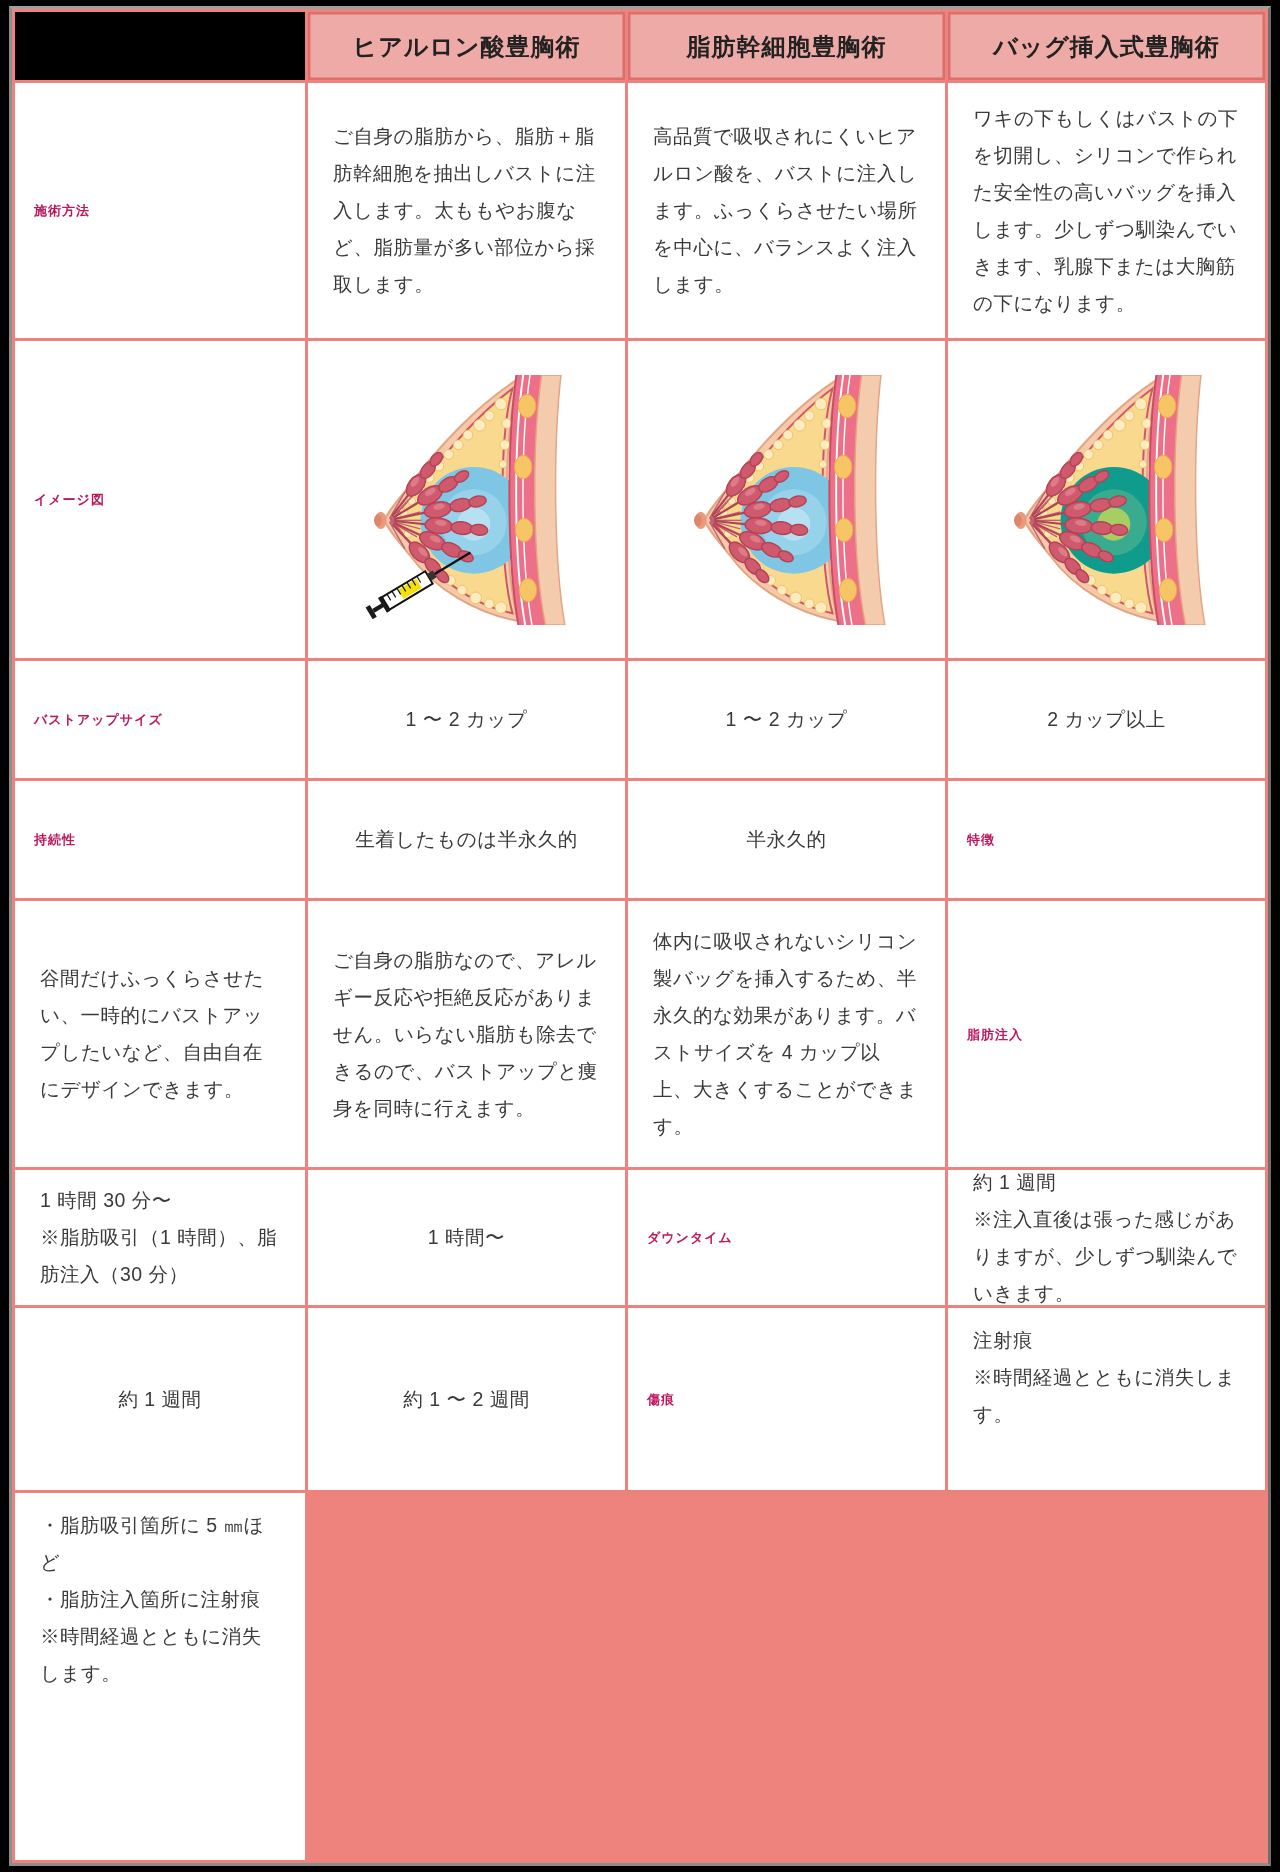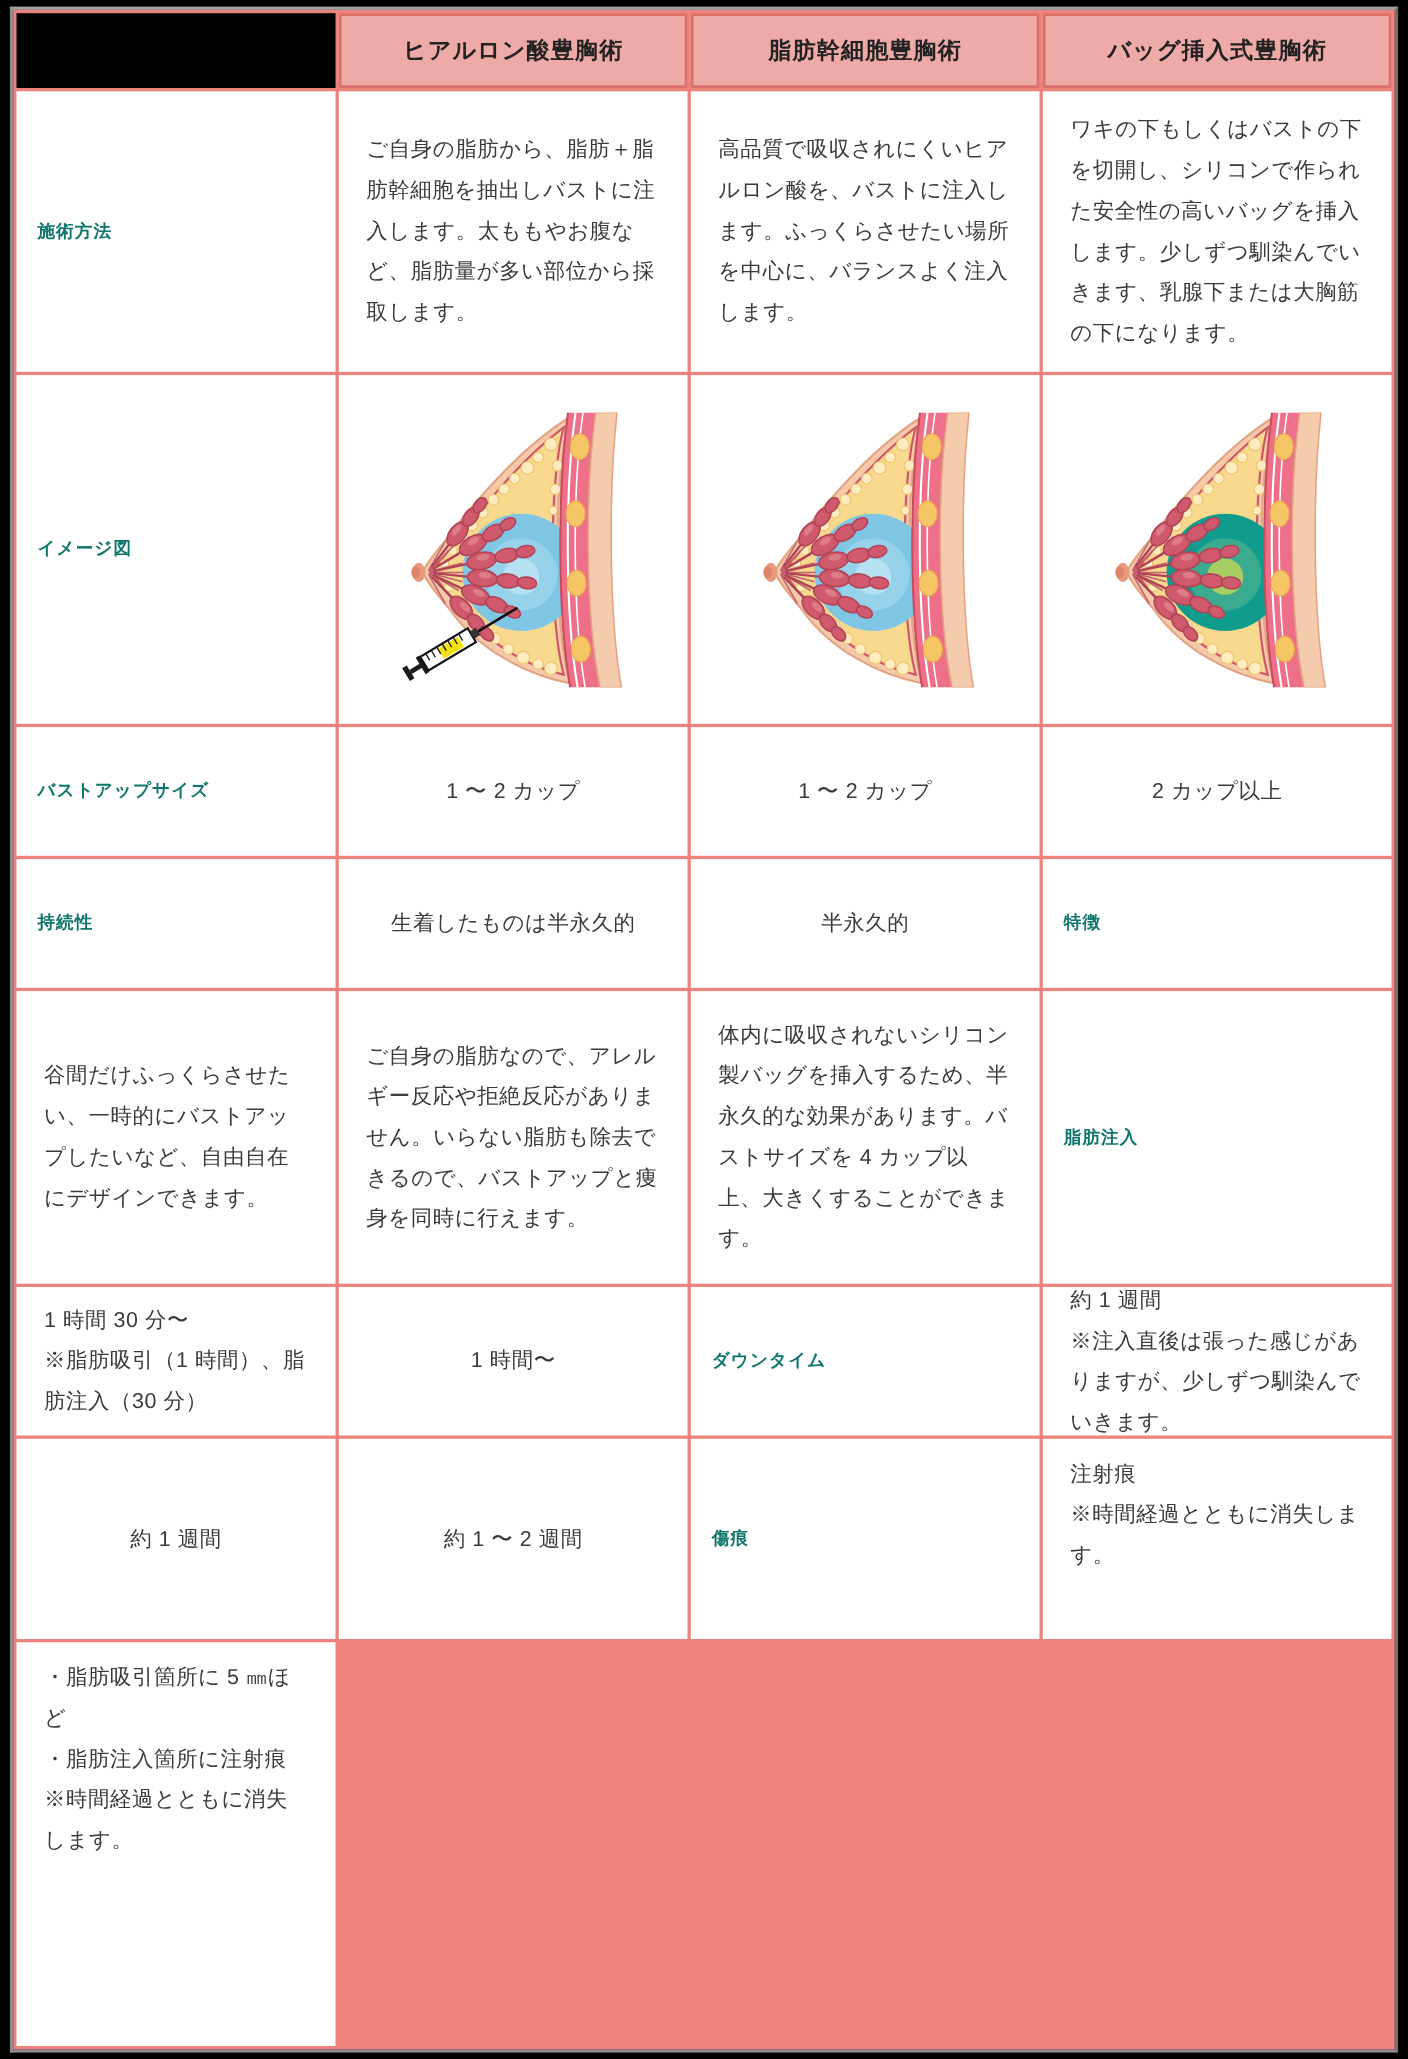--- a/index.html
+++ b/index.html
@@ -35,27 +35,27 @@
     line-height:37px;
     letter-spacing:.5px;
     display:flex;align-items:center;
     box-sizing:border-box;
     overflow:hidden;
   }
   .cell.body{padding:14px 25px;white-space:pre-line;text-align:left;}
   .a-center{justify-content:center;text-align:center;padding:10px;}
   .v-top{align-items:flex-start;padding-top:26px;}
   .label{
-    font-weight:bold;font-size:16px;color:#0f766e;
+    font-weight:bold;font-size:13px;color:#be185d;
     padding:0 28px 0 19px;letter-spacing:1px;
   }
   .head{
     background:#eeaaa6;
     box-shadow:inset 0 0 0 2.5px #dd6f6a;
-    font-weight:bold;font-size:21px;color:#222;
+    font-weight:bold;font-size:24px;color:#222;
     justify-content:center;letter-spacing:1px;
   }
   .corner{background:#000;}
   .ill-cell{justify-content:center;padding:6px;}
   .ill-slot{width:204px;height:250px;}
   .ill-slot svg{display:block;}
 </style>
 </head>
 <body>
 

